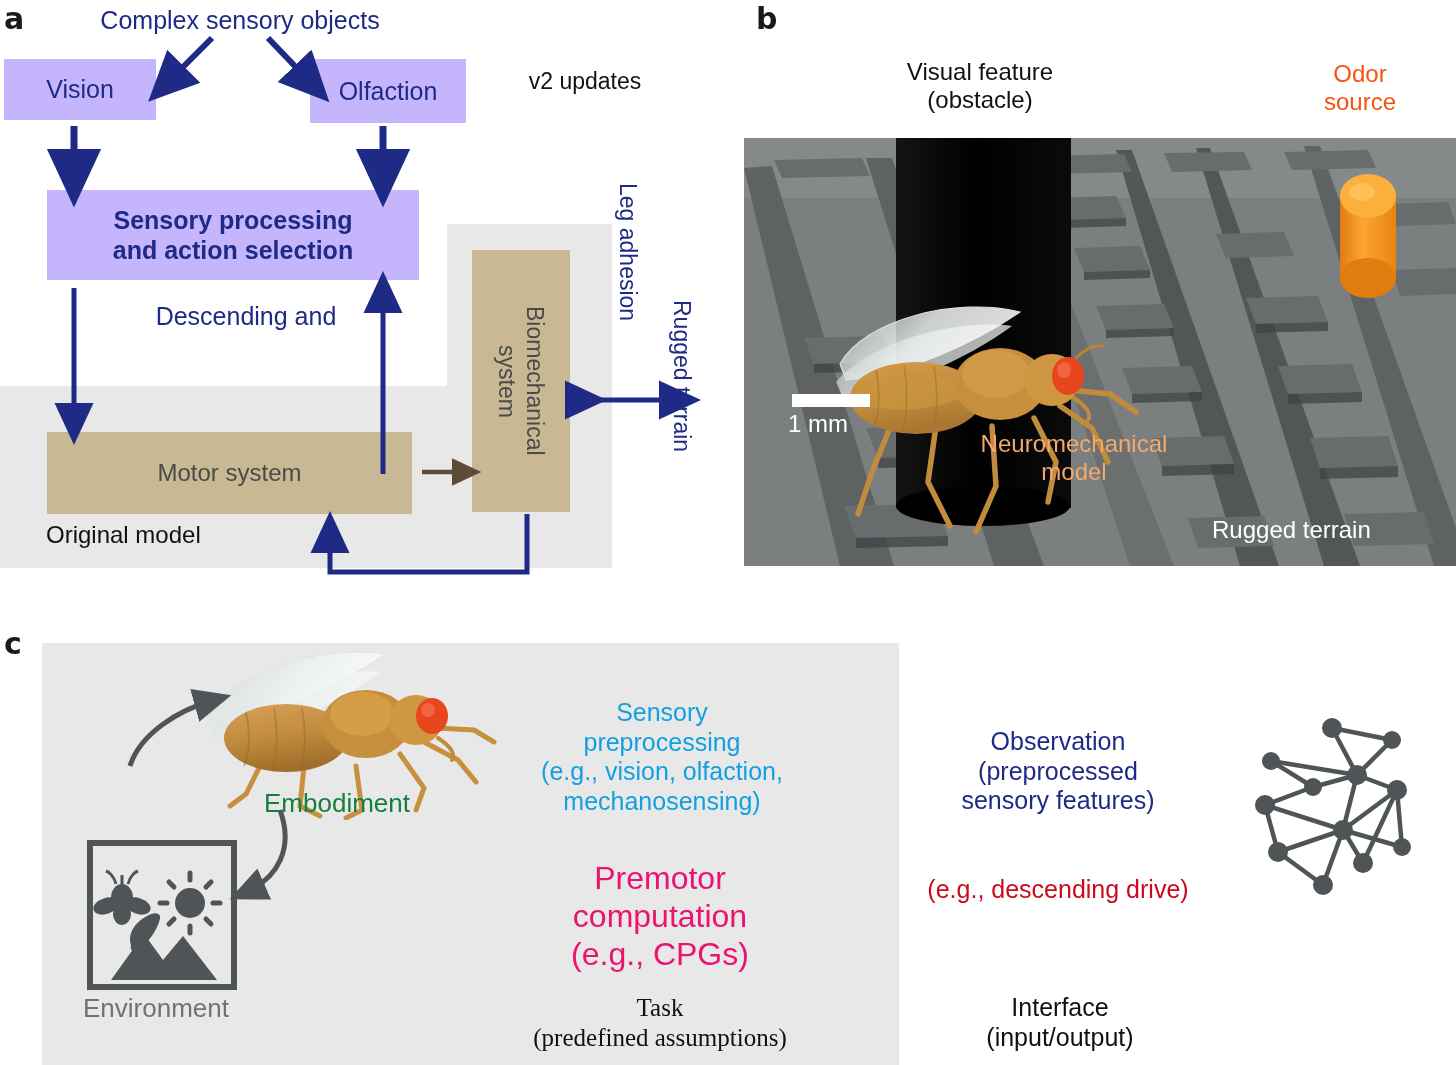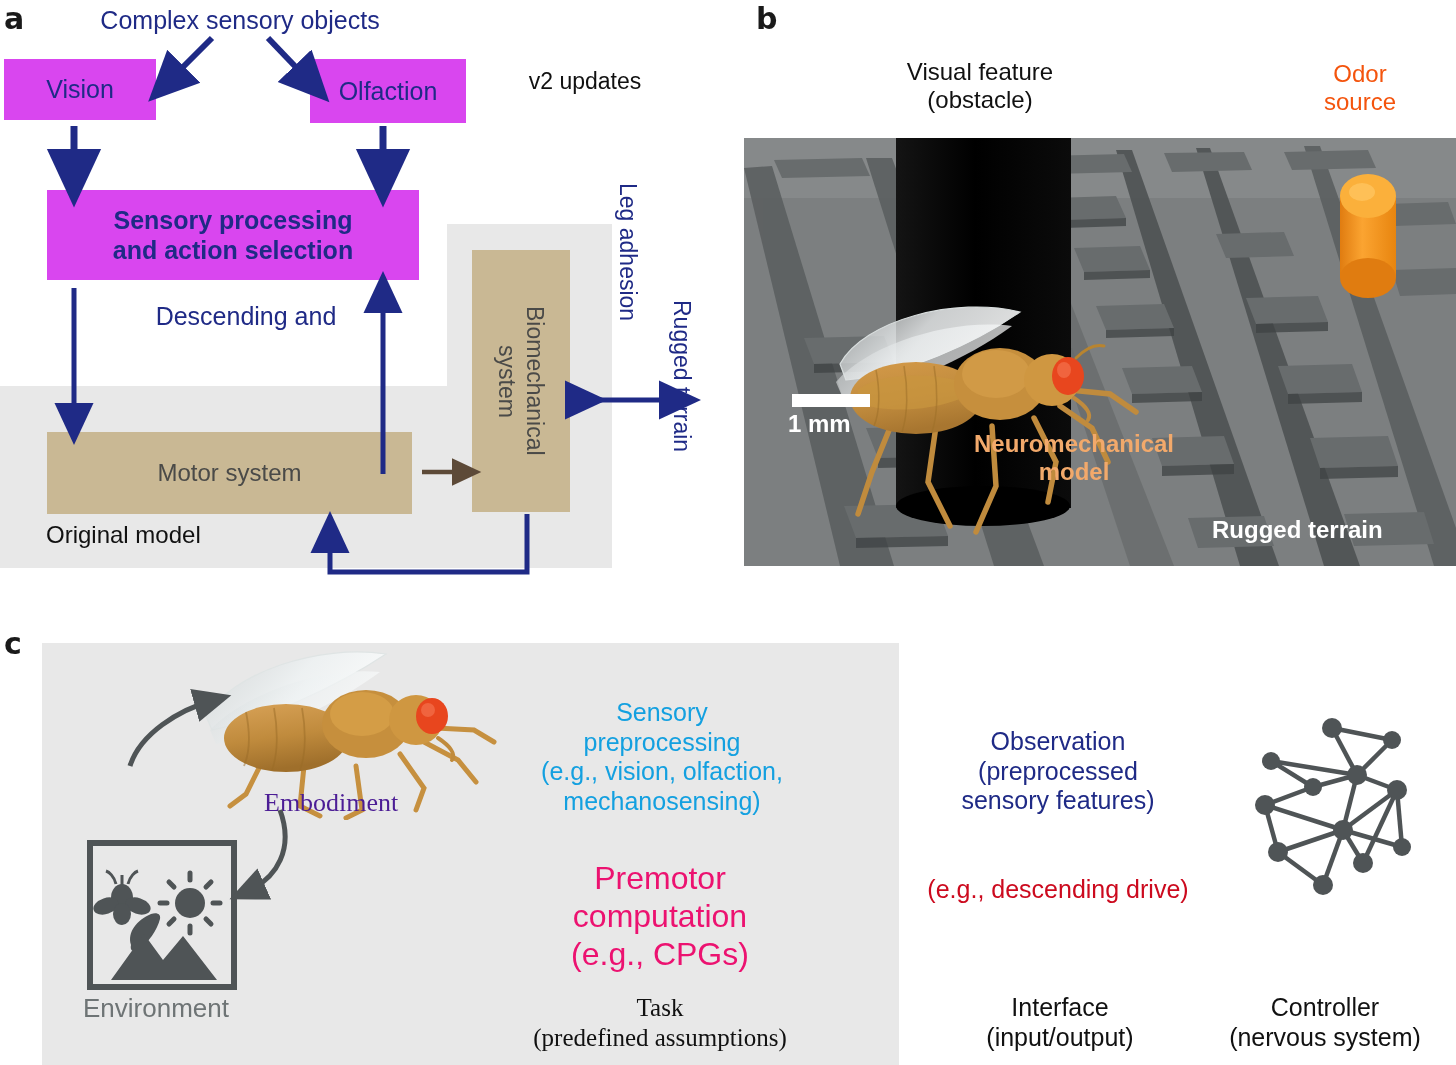--- a/index.html
+++ b/index.html
@@ -11,31 +11,31 @@
   .panel-letter{position:absolute;font-weight:bold;font-size:30px;color:#1a1a1a;
                 font-family:"DejaVu Sans","Liberation Sans",sans-serif;line-height:1;}
 
   
   .t{position:absolute;line-height:1.18;}
   .center{text-align:center;}
 
   
   #panel-a{position:absolute;left:0;top:0;width:730px;height:600px;}
   .grey-zone{position:absolute;background:#e8e8e8;}
-  .box-blue{position:absolute;background:#d946ef;color:#1f2a86;
+  .box-blue{position:absolute;background:#c4b5fd;color:#1f2a86;
             display:flex;align-items:center;justify-content:center;text-align:center;}
   .box-tan{position:absolute;background:#c9b894;color:#4a4a48;
            display:flex;align-items:center;justify-content:center;text-align:center;}
   .vert{writing-mode:vertical-rl;text-orientation:mixed;}
   .navy{color:#1f2a86;}
   .blacktxt{color:#111;}
 
   
   #panel-b{position:absolute;left:744px;top:138px;width:712px;height:428px;
-           background:#7c7f80;overflow:hidden;font-weight:bold;}
+           background:#7c7f80;overflow:hidden;}
   .lbl-w{position:absolute;color:#ffffff;}
   .lbl-o{position:absolute;color:#f2a96b;}
 
   
   #panel-c{position:absolute;left:0;top:600px;width:1456px;height:465px;}
   .c-grey{position:absolute;left:42px;top:43px;width:857px;height:422px;background:#e8e8e8;}
 
   svg{display:block;}
 </style>
 </head>
@@ -316,21 +316,21 @@
 
       <ellipse cx="166" cy="94" rx="44" ry="34" fill="#c68f3d"></ellipse>
       <ellipse cx="162" cy="84" rx="32" ry="22" fill="#d7a049" opacity="0.8"></ellipse>
 
       <ellipse cx="216" cy="90" rx="27" ry="25" fill="#cf9741"></ellipse>
       <ellipse cx="232" cy="86" rx="16" ry="18" fill="#e8461e"></ellipse>
       <ellipse cx="228" cy="80" rx="7" ry="7" fill="#f4714b" opacity="0.7"></ellipse>
       <path d="M238,108 C250,116 256,124 252,130" stroke="#c08b3d" stroke-width="4" fill="none" stroke-linecap="round"></path>
     </svg>
 
-    <div class="t" style="left:264px;top:188px;font-size:26px;color:#4c1d95;font-family:Liberation Serif, serif;">Embodiment</div>
+    <div class="t" style="left:264px;top:188px;font-size:26px;color:#15803d;">Embodiment</div>
 
     <svg width="150" height="150" style="position:absolute;left:87px;top:240px;">
       <rect x="3" y="3" width="144" height="144" fill="none" stroke="#4f5456" stroke-width="6"></rect>
 
       <g fill="#4f5456">
         <ellipse cx="35" cy="58" rx="11" ry="14"></ellipse>
         <ellipse cx="19" cy="66" rx="13" ry="8" transform="rotate(-18 19 66)"></ellipse>
         <ellipse cx="51" cy="66" rx="13" ry="8" transform="rotate(18 51 66)"></ellipse>
         <ellipse cx="35" cy="74" rx="9" ry="11"></ellipse>
         <path d="M29,44 C27,36 22,32 19,31" stroke="#4f5456" stroke-width="3" fill="none"></path>
@@ -458,19 +458,15 @@
     <div class="t center blacktxt" style="left:470px;top:393px;width:380px;font-size:25px;font-family:Liberation Serif, serif;">
       <div>Task</div>
       <div>(predefined assumptions)</div>
     </div>
 
     <div class="t center blacktxt" style="left:940px;top:393px;width:240px;font-size:25px;">
       <div>Interface</div>
       <div>(input/output)</div>
     </div>
 
-    <div class="t center blacktxt" style="left:1200px;top:393px;width:250px;font-size:25px;">
-      <div>Controller</div>
-      <div>(nervous system)</div>
-    </div>
   </div>
 
 </div>
 
 </body></html>

